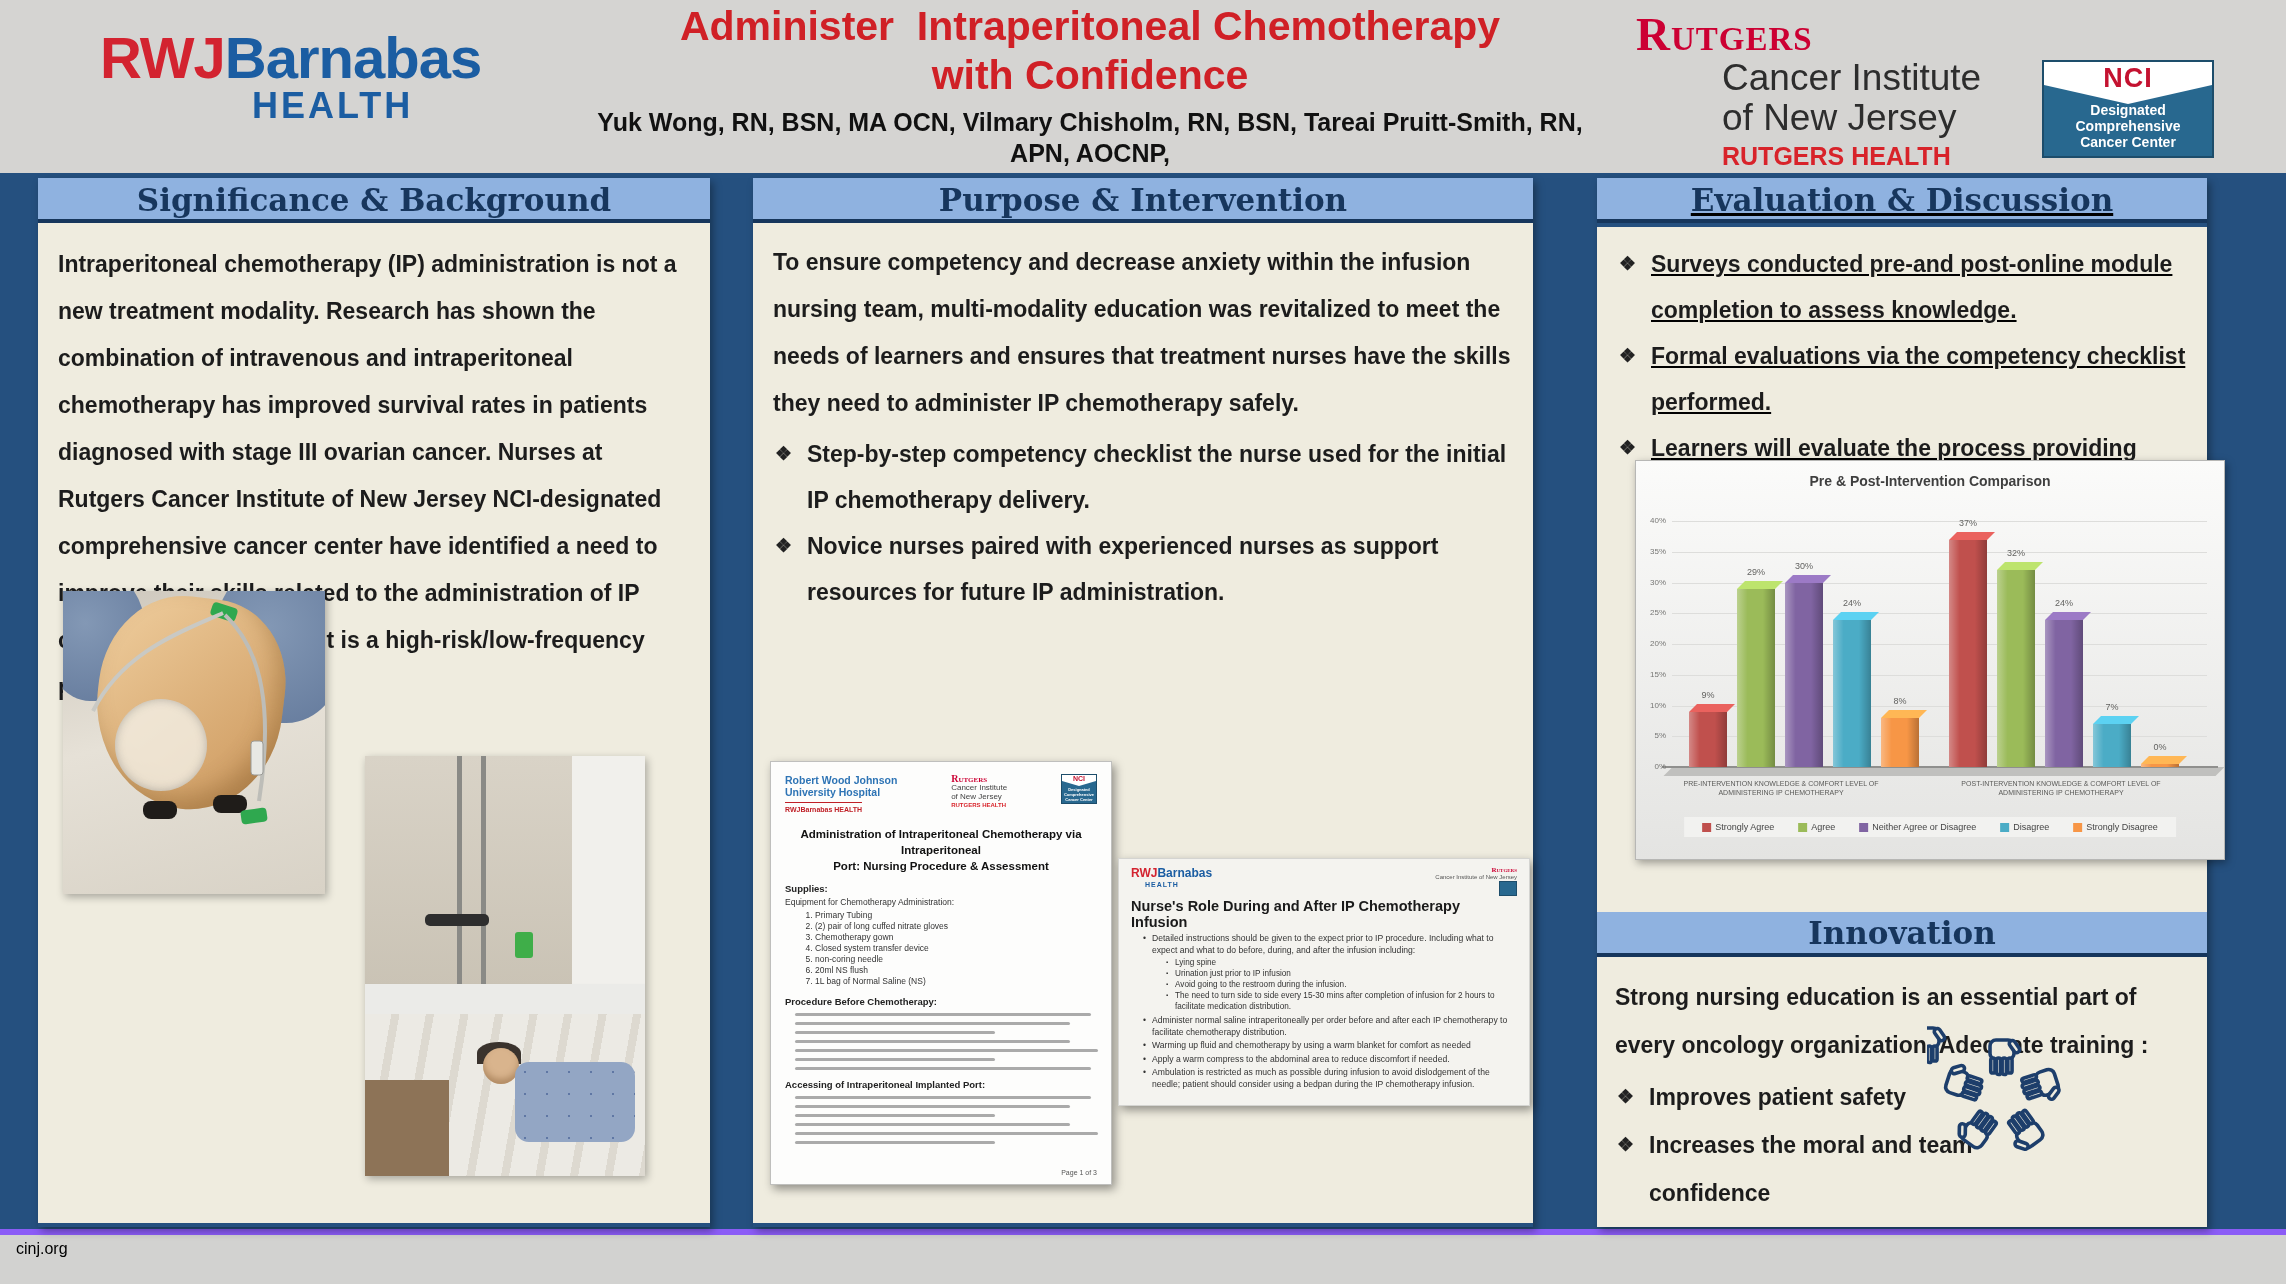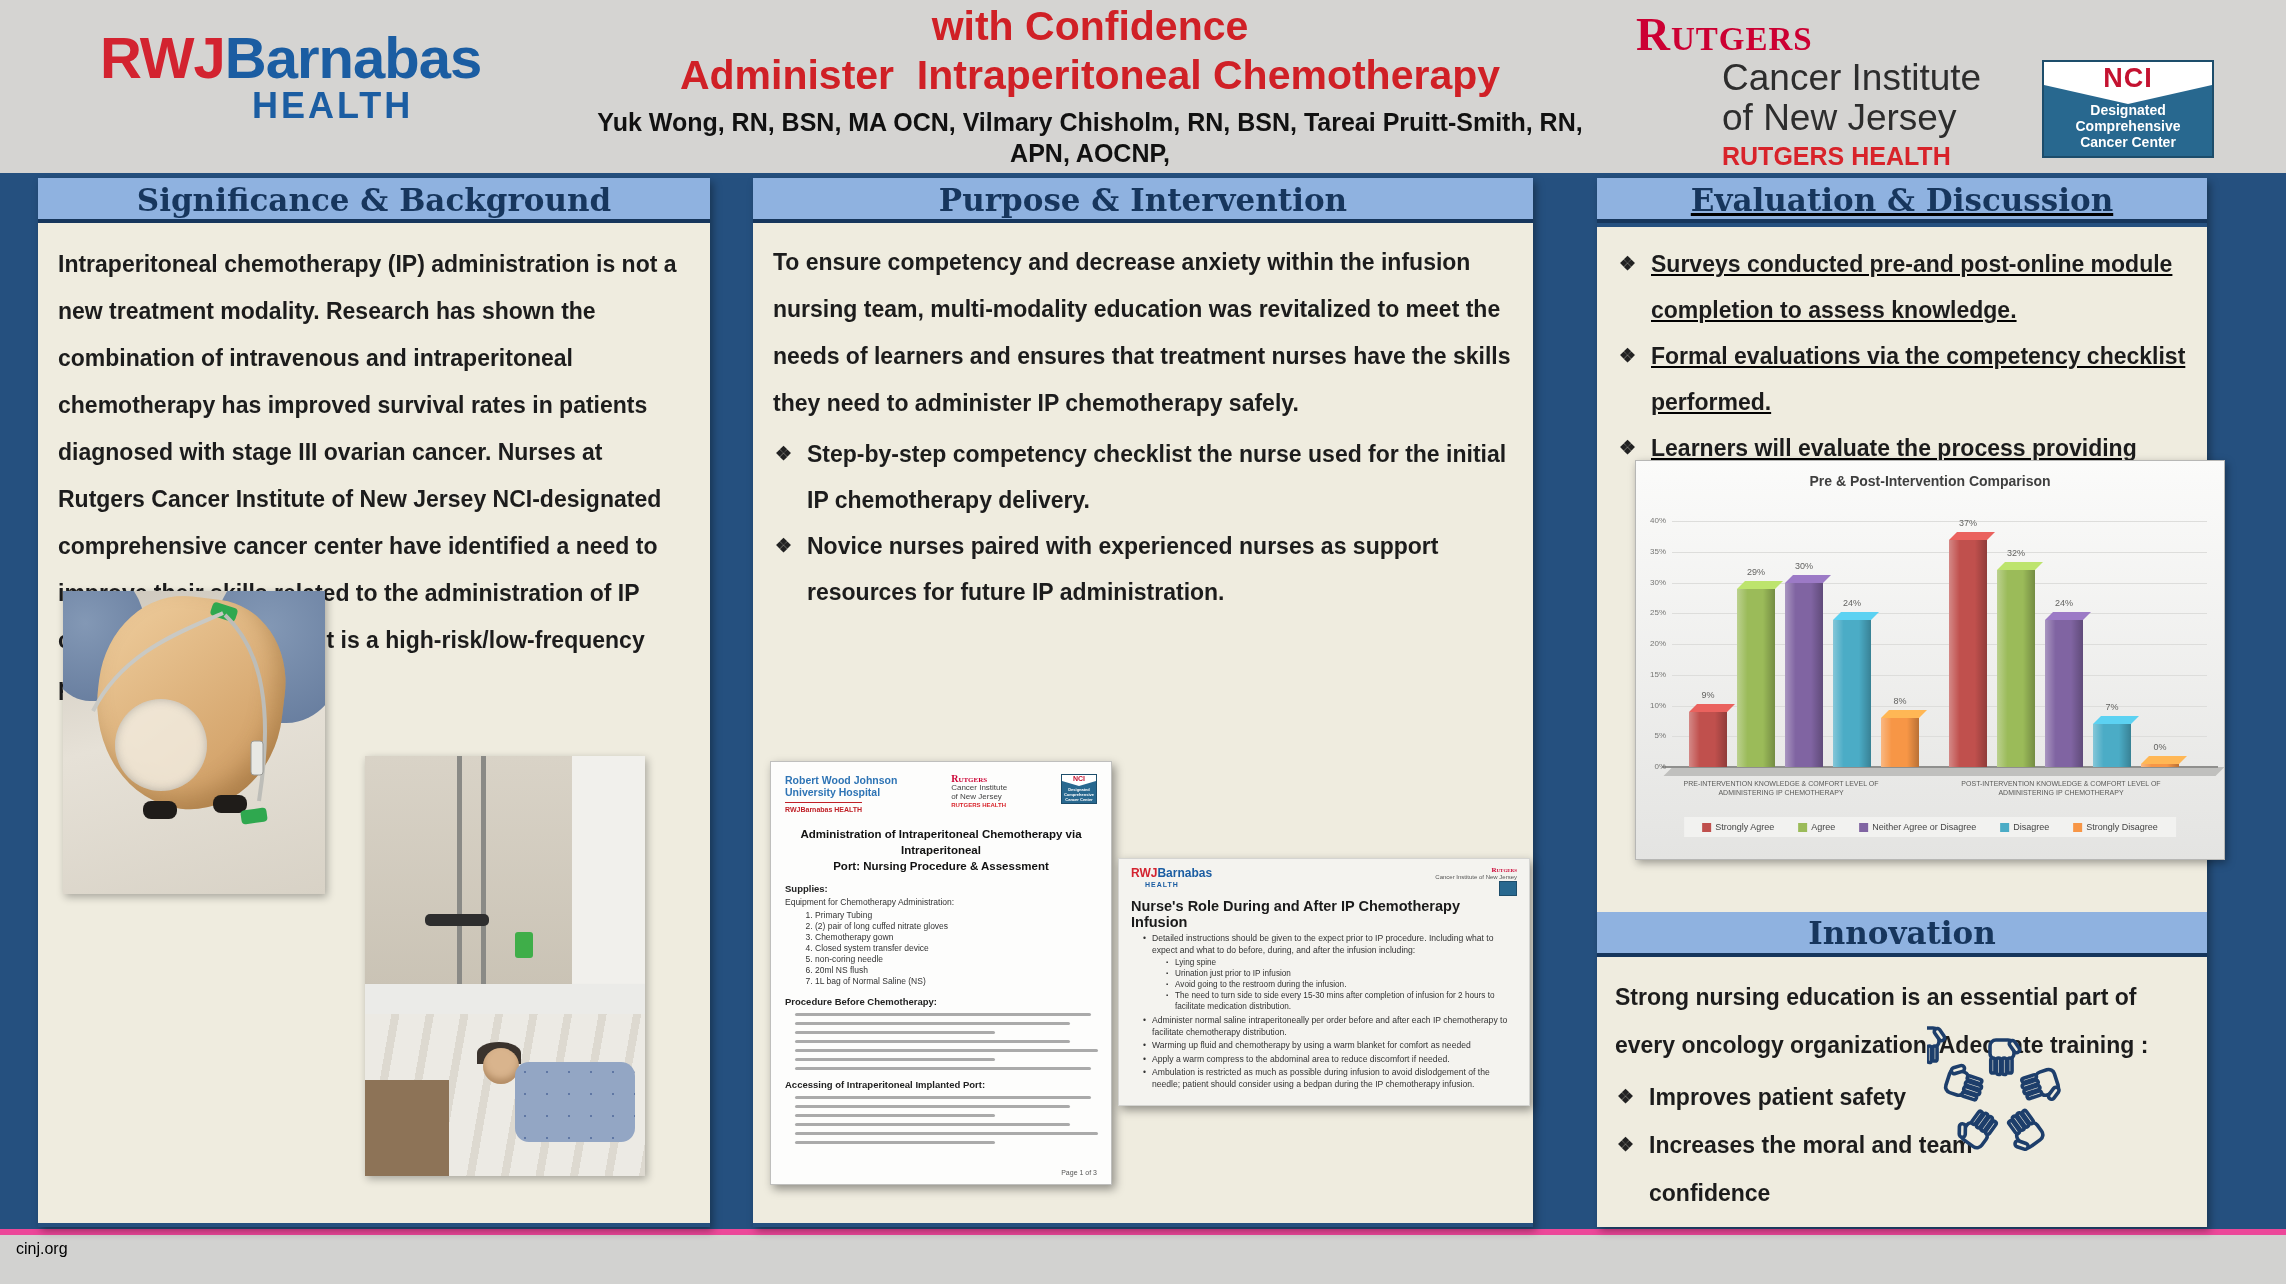--- a/index.html
+++ b/index.html
@@ -24,21 +24,21 @@
     border:2px solid #1d4d6b;box-sizing:border-box;}
   .nci-top{position:absolute;left:0;top:0;width:100%;height:42px;background:#fff;
     clip-path:polygon(0 0,100% 0,100% 55%,50% 100%,0 55%);}
   .nci-abbr{position:absolute;left:0;top:1px;width:100%;text-align:center;color:#c41230;
     font-weight:bold;font-size:27px;letter-spacing:1px;}
   .nci-lines{position:absolute;left:0;bottom:6px;width:100%;text-align:center;color:#fff;
     font-weight:bold;font-size:14px;line-height:16px;}
 
   
   .main-field{position:absolute;left:0;top:173px;width:2286px;height:1062px;background:#25507f;
-    border-bottom:6px solid #ec4899;box-sizing:border-box;}
+    border-bottom:6px solid #8b5cf6;box-sizing:border-box;}
   .col{position:absolute;top:5px;height:1049px;box-shadow:3px 4px 8px rgba(0,0,0,.35);}
   .col1{left:38px;width:672px;} .col2{left:753px;width:780px;} .col3{left:1597px;width:610px;text-decoration:underline;}
   .col-header{height:45px;background:#8fb2e0;border-bottom:4px solid #16365c;
     font-family:"DejaVu Serif","Liberation Serif",serif;font-weight:bold;font-size:31px;
     color:#17365d;text-align:center;line-height:45px;box-sizing:border-box;}
   .col-body{position:relative;height:1000px;background:#efecdf;}
 
   
   .body-par{font-weight:bold;font-size:23px;color:#1c1c1c;line-height:47px;margin:0;}
   .col1 .body-par{padding:18px 18px 0 20px;}
@@ -171,22 +171,22 @@
 
 <div class="poster">
 
   <div class="top-banner">
     <div class="rwj-logo">
       <div class="rwj-line"><span class="rwj-red">RWJ</span><span class="rwj-blue">Barnabas</span></div>
       <div class="rwj-health">HEALTH</div>
     </div>
 
     <div class="head-center">
+      <div class="main-title">Administer  Intraperitoneal Chemotherapy</div>
       <div class="main-title">with Confidence</div>
-      <div class="main-title">Administer  Intraperitoneal Chemotherapy</div>
       <div class="authors">Yuk Wong, RN, BSN, MA OCN, Vilmary Chisholm, RN, BSN, Tareai Pruitt-Smith, RN, APN, AOCNP,</div>
       <div class="authors" style="margin-top:0;">Kellie Zeichner RN, BSN, OCN</div>
     </div>
 
     <div class="rutgers-block">
       <div class="rutgers-word">Rutgers</div>
       <div class="rutgers-ci">Cancer Institute</div>
       <div class="rutgers-ci">of New Jersey</div>
       <div class="rutgers-health">RUTGERS HEALTH</div>
     </div>

